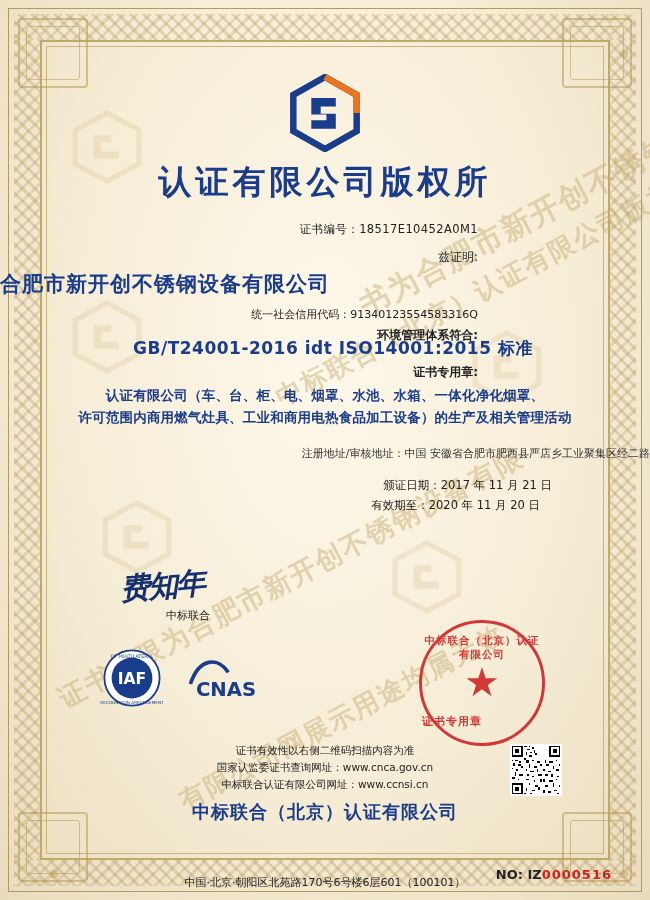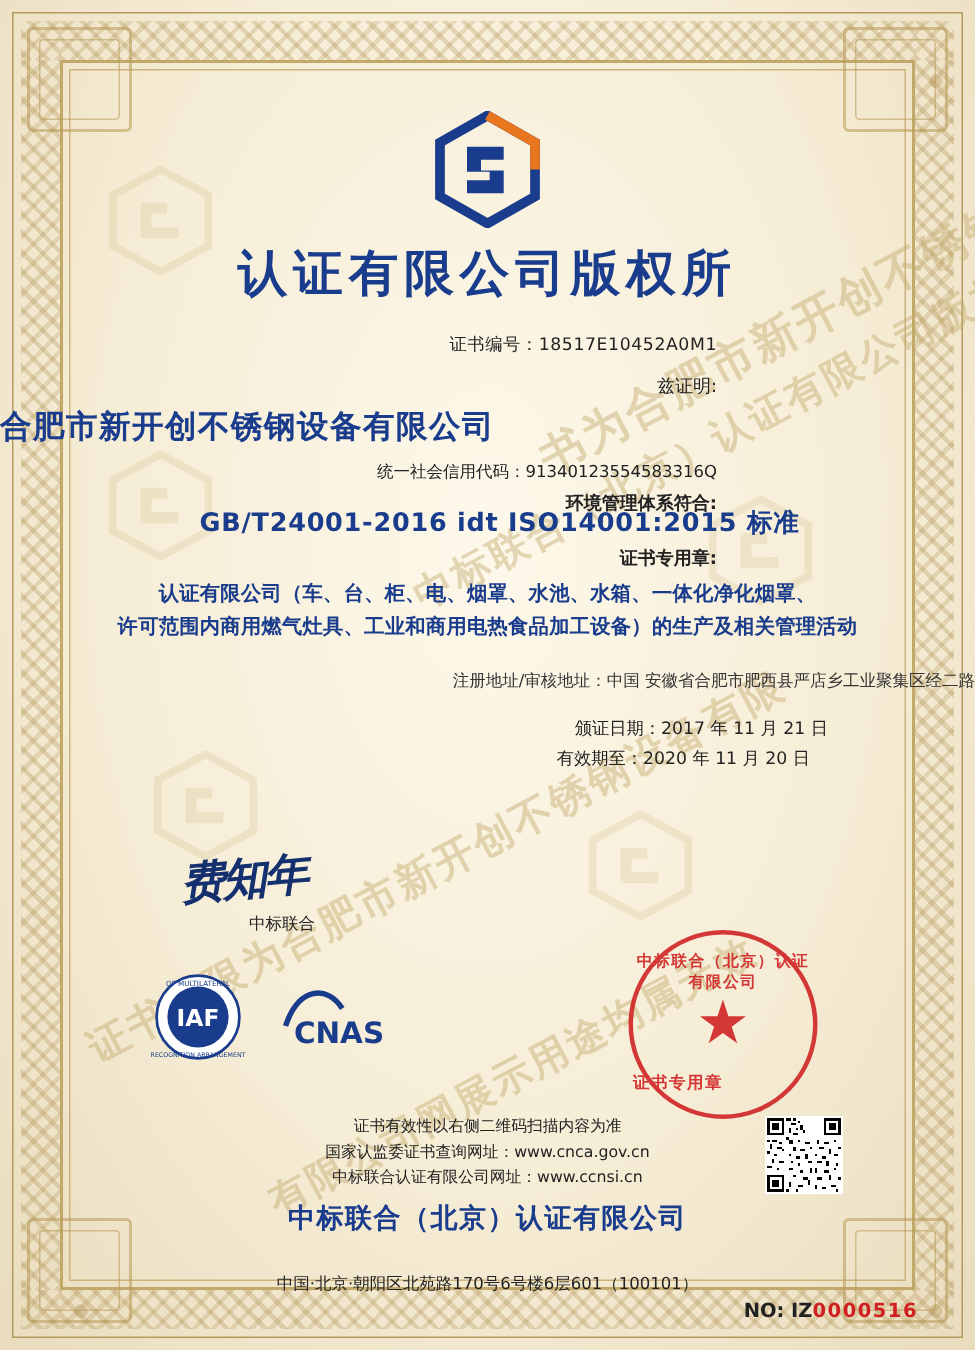--- a/index.html
+++ b/index.html
@@ -191,21 +191,21 @@
     font-size:10.5px;color:#222;
   }
   .qr{
     position:absolute;right:88px;top:744px;width:52px;height:52px;
   }
   .org{
     position:absolute;left:0;right:0;top:800px;text-align:center;
     font-size:18px;font-weight:bold;color:#1a3c8c;letter-spacing:1px;
   }
   .org-addr{
-    position:absolute;left:0;right:0;top:848px;text-align:center;
+    position:absolute;left:0;right:0;top:875px;text-align:center;
     font-size:11px;color:#222;
   }
   .serial{
     position:absolute;right:38px;bottom:18px;
     font-size:13px;font-weight:bold;color:#222;
   }
   .serial .num{color:#cf1f20;letter-spacing:1px;}
 </style>
 </head>
 <body>

